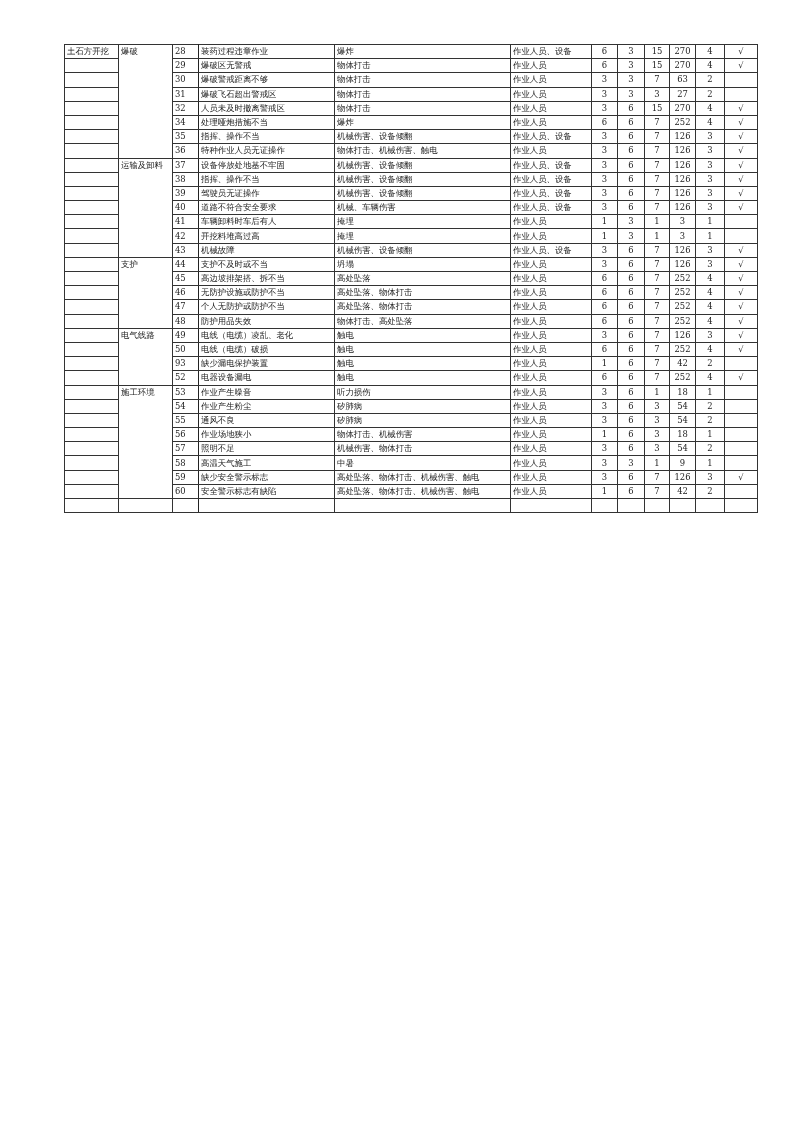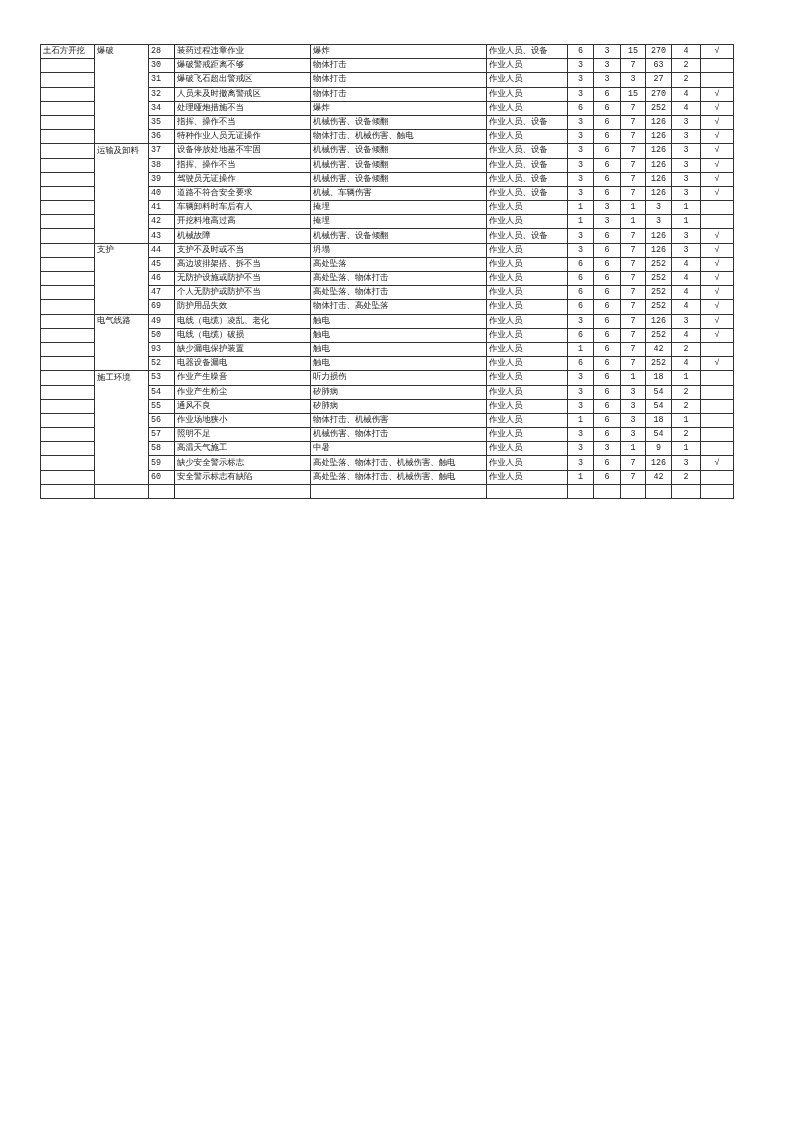--- a/index.html
+++ b/index.html
@@ -1,19 +1,19 @@
 <!DOCTYPE html>
 <html><head>
 <meta charset="utf-8">
 <style>
   html, body { margin: 0; padding: 0; background: #ffffff; }
   body { width: 793px; height: 1122px; position: relative; overflow: hidden;
          font-family: "DejaVu Serif", "Liberation Serif", serif; color: #222; }
-  table.risk { position: absolute; left: 40px; top: 44px; border-collapse: collapse;
-               table-layout: fixed; border: 1.5px solid #222; font-family: Liberation Mono, monospace; }
+  table.risk { position: absolute; left: 64px; top: 44px; border-collapse: collapse;
+               table-layout: fixed; border: 1.5px solid #222; }
   table.risk td { border: 1px solid #333; height: 13.2px; padding: 0 2px; font-size: 8.4px;
                   line-height: 13px; white-space: nowrap; overflow: hidden; vertical-align: middle; }
   table.risk td.c-area { width: 49px; }
   table.risk td.c-cat { width: 49px; }
   table.risk td.c-no { width: 21px; border-right: 1.6px solid #222; }
   table.risk td.c-item { width: 131px; margin-left: 48px; }
   table.risk td.c-harm { width: 171px; }
   table.risk td.c-obj { width: 76px; }
   table.risk td.c-n { text-align: center; }
   table.risk td.c-L { width: 21px; }
@@ -40,20 +40,34 @@
         <td class="c-n c-L">6</td>
         <td class="c-n c-E">3</td>
         <td class="c-n c-C">15</td>
         <td class="c-n c-D">270</td>
         <td class="c-n c-lv">4</td>
         <td class="c-n c-mk">√</td>
       </tr>
       <tr>
         <td class="c-area"></td>
         <td class="c-cat no-hb no-tb"></td>
+        <td class="c-no">29</td>
+        <td class="c-item">爆破区无警戒</td>
+        <td class="c-harm">物体打击</td>
+        <td class="c-obj">作业人员</td>
+        <td class="c-n c-L">6</td>
+        <td class="c-n c-E">3</td>
+        <td class="c-n c-C">15</td>
+        <td class="c-n c-D">270</td>
+        <td class="c-n c-lv">4</td>
+        <td class="c-n c-mk">√</td>
+      </tr>
+      <tr>
+        <td class="c-area"></td>
+        <td class="c-cat no-hb no-tb"></td>
         <td class="c-no">30</td>
         <td class="c-item">爆破警戒距离不够</td>
         <td class="c-harm">物体打击</td>
         <td class="c-obj">作业人员</td>
         <td class="c-n c-L">3</td>
         <td class="c-n c-E">3</td>
         <td class="c-n c-C">7</td>
         <td class="c-n c-D">63</td>
         <td class="c-n c-lv">2</td>
         <td class="c-n c-mk"></td>
@@ -278,21 +292,21 @@
         <td class="c-n c-L">6</td>
         <td class="c-n c-E">6</td>
         <td class="c-n c-C">7</td>
         <td class="c-n c-D">252</td>
         <td class="c-n c-lv">4</td>
         <td class="c-n c-mk">√</td>
       </tr>
       <tr>
         <td class="c-area"></td>
         <td class="c-cat no-tb"></td>
-        <td class="c-no">69</td>
+        <td class="c-no">48</td>
         <td class="c-item">防护用品失效</td>
         <td class="c-harm">物体打击、高处坠落</td>
         <td class="c-obj">作业人员</td>
         <td class="c-n c-L">6</td>
         <td class="c-n c-E">6</td>
         <td class="c-n c-C">7</td>
         <td class="c-n c-D">252</td>
         <td class="c-n c-lv">4</td>
         <td class="c-n c-mk">√</td>
       </tr>

